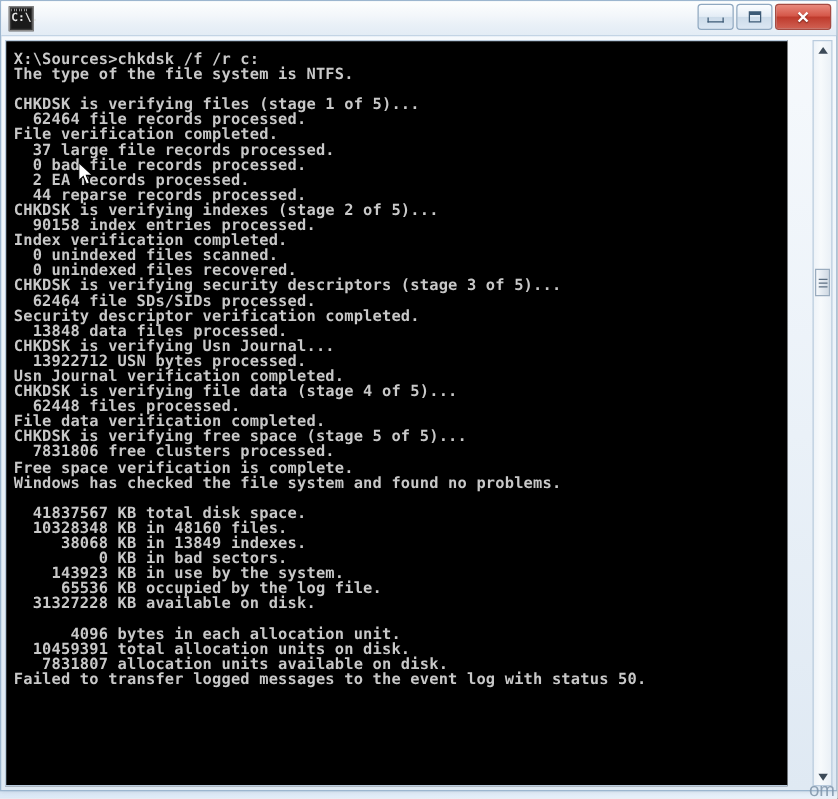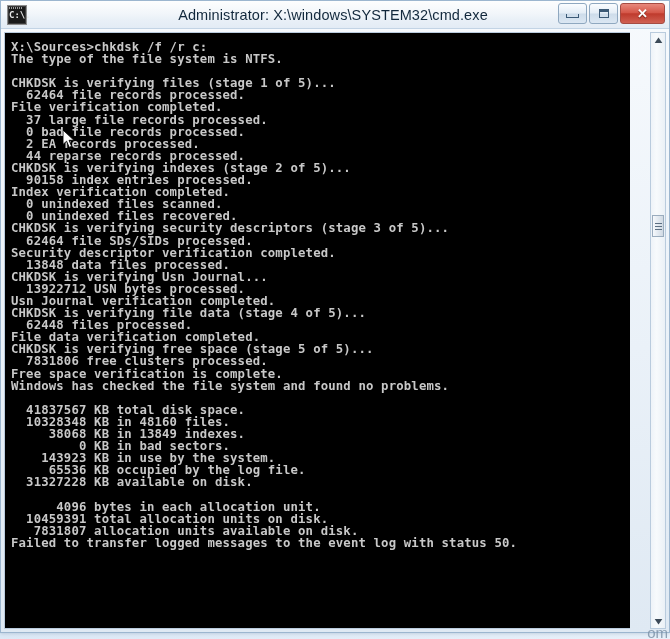--- a/index.html
+++ b/index.html
@@ -253,21 +253,20 @@
 
   <div id="cmd-window">
 
     <div class="titlebar">
 
       <div class="title-icon">
         <div class="topbar"></div>
         <div class="glyph">C:\.</div>
       </div>
 
-      <div class="title-text">Administrator: X:\windows\SYSTEM32\cmd.exe</div>
 
       <div class="win-buttons">
         <div class="win-btn btn-min">
           <div class="bar"></div>
         </div>
         <div class="win-btn btn-max">
           <div class="box"></div>
         </div>
         <div class="win-btn close">
           <span class="sym">✕</span>

